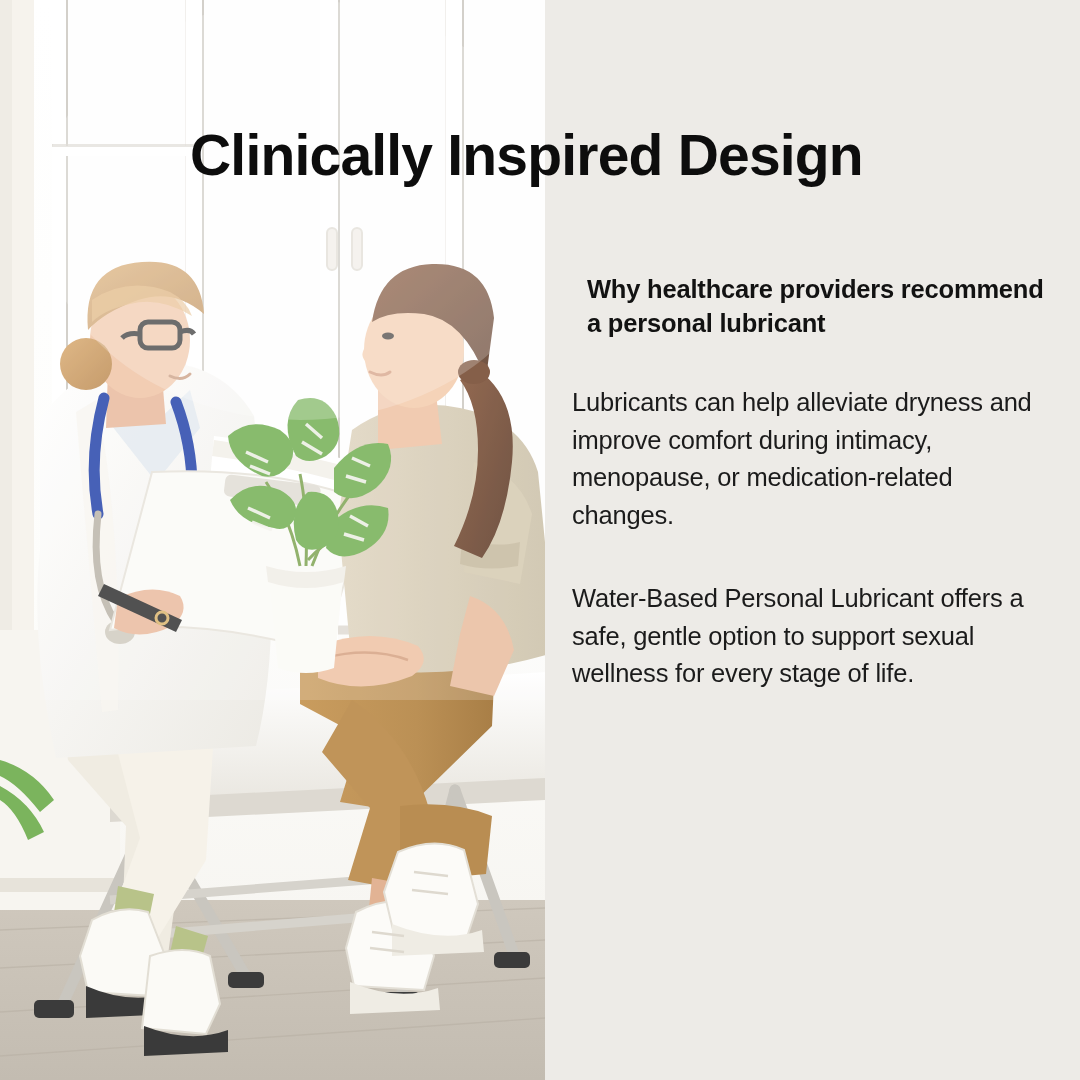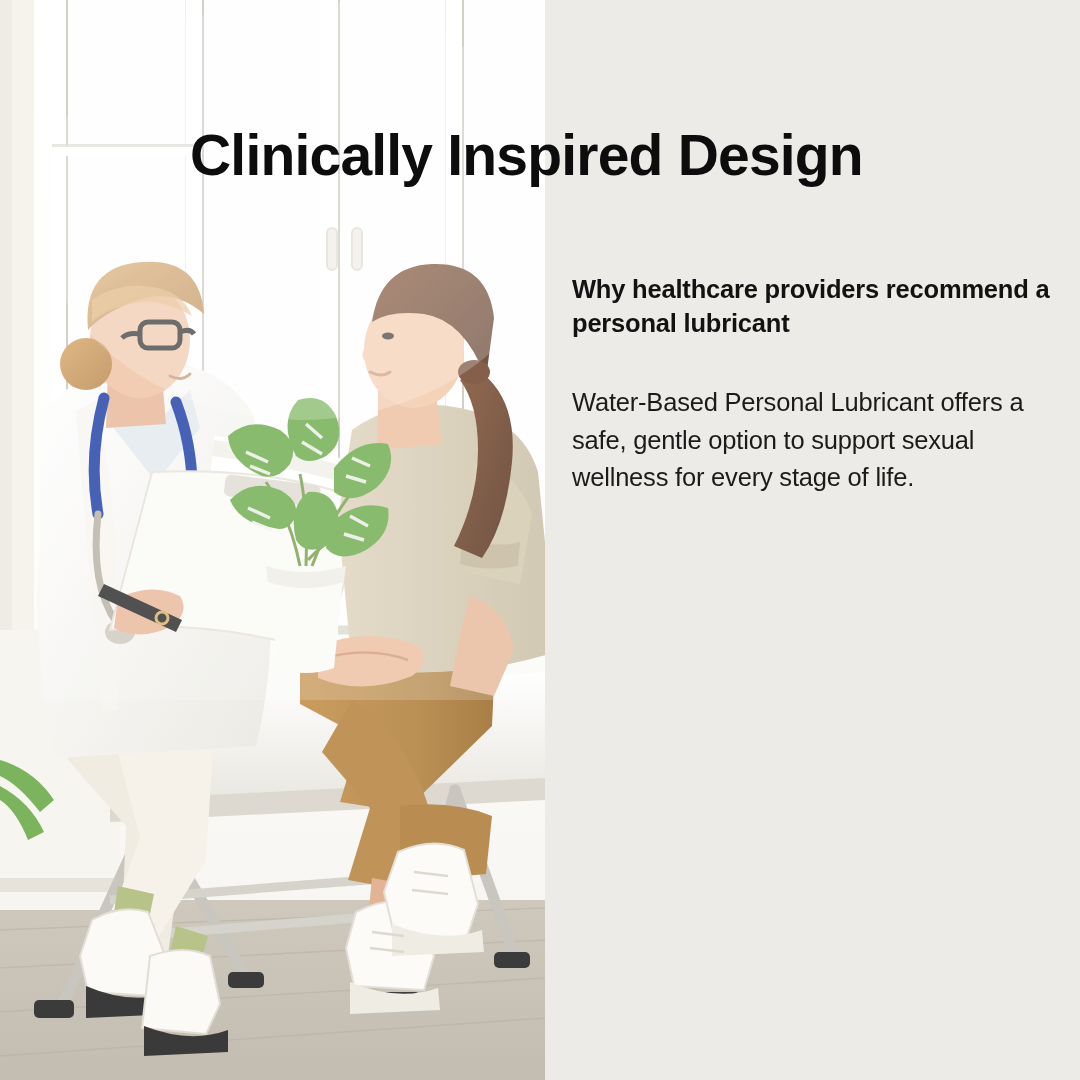--- a/index.html
+++ b/index.html
@@ -50,21 +50,21 @@
     width: 480px;
     color: #1b1b1b;
     z-index: 4;
   }
   .subhead {
     font-size: 25.5px;
     font-weight: 700;
     line-height: 1.34;
     letter-spacing: -0.2px;
     color: #121212;
-    margin: 0 0 44px 0;
+    margin: 0 0 44px 15px;
   }
   .para {
     font-size: 25.5px;
     font-weight: 400;
     line-height: 1.47;
     letter-spacing: -0.2px;
     color: #1b1b1b;
     margin: 0 0 46px 0;
   }
   .para:last-child { margin-bottom: 8px; }
@@ -322,16 +322,17 @@
 
       <rect x="40" y="0" width="505" height="700" fill="#ffffff" opacity="0.18"></rect>
       <ellipse cx="300" cy="210" rx="260" ry="210" fill="#ffffff" opacity="0.22"></ellipse>
     </svg>
   </div>
 
   <h1 class="headline">Clinically Inspired Design</h1>
 
   <div class="textcol">
     <p class="subhead">Why healthcare providers recommend a personal lubricant</p>
+    <p class="para">Lubricants can help alleviate dryness and improve comfort during intimacy, menopause, or medication-related changes.</p>
     <p class="para">Water-Based Personal Lubricant offers a safe, gentle option to support sexual wellness for every stage of life.</p>
   </div>
 
 </div>
 
 </body></html>

